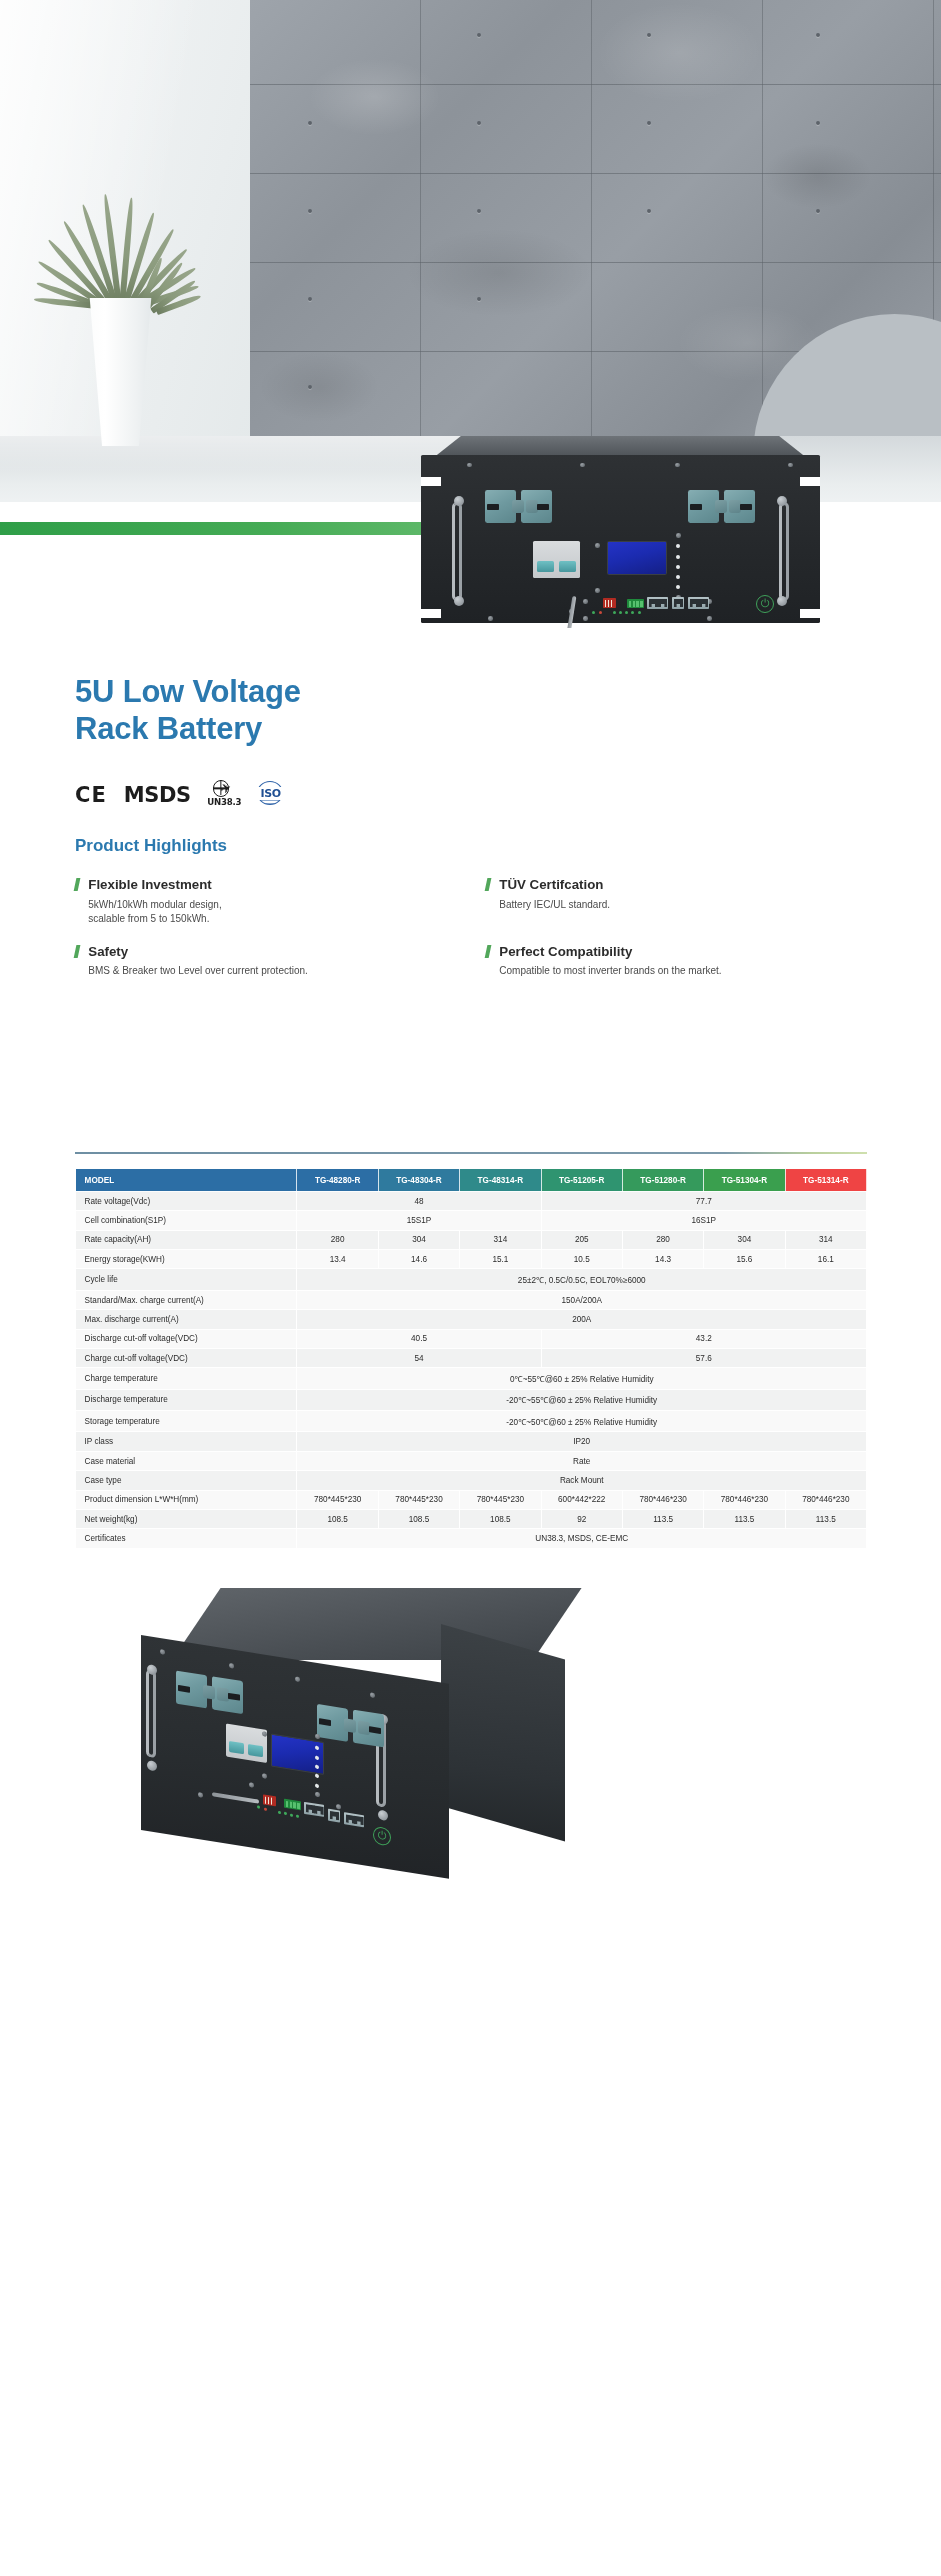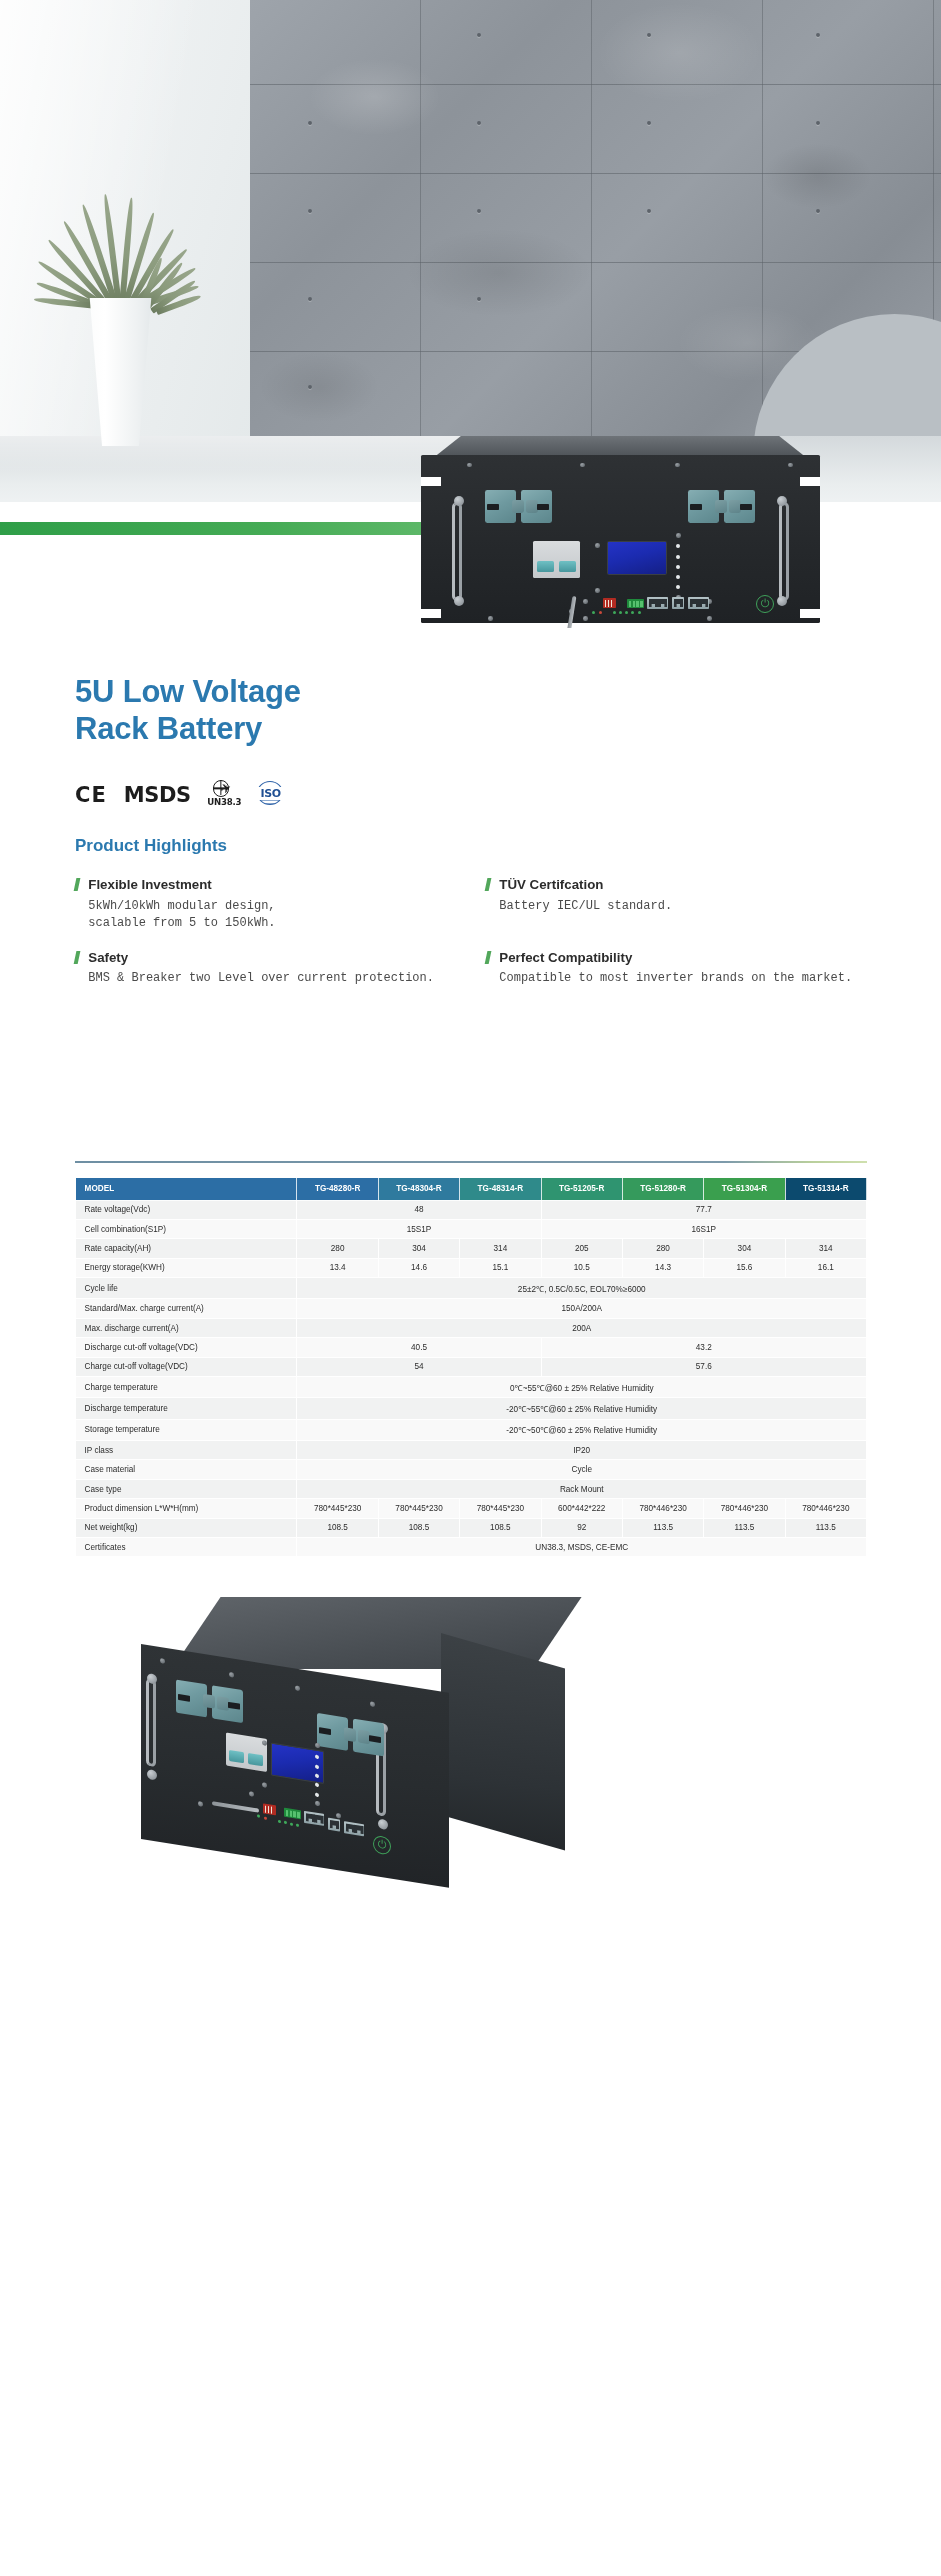--- a/index.html
+++ b/index.html
@@ -371,25 +371,24 @@
     flex: none;
   }
   .hl-title {
     font-size: 13.3px;
     font-weight: bold;
     color: #2c2c2c;
   }
   .hl-desc {
     margin-top: 5.5px;
     margin-left: 13.3px;
-    font-size: 12px;
+    font-size: 10px;
     line-height: 1.45;
     color: #4a4a4a;
     white-space: pre-line;
-    font-family: Liberation Mono, monospace;
   }
 
   
   .table-wrap { margin-top: 173px; }
   .table-rule {
     height: 2.4px;
     background: linear-gradient(90deg, #6e8fa3 0%, #7d9aab 82%, #b9cf9c 93%, #cfe0ae 100%);
   }
   table.spec {
     width: 100%;
@@ -667,21 +666,21 @@
     <table class="spec">
       <thead>
         <tr id="spec-head-row">
             <th class="model-label" style="background: rgb(44, 110, 165);">MODEL</th>
             <th style="background: rgb(44, 110, 165);">TG-48280-R</th>
             <th style="background: rgb(47, 122, 158);">TG-48304-R</th>
             <th style="background: rgb(47, 138, 138);">TG-48314-R</th>
             <th style="background: rgb(47, 148, 112);">TG-51205-R</th>
             <th style="background: rgb(53, 154, 92);">TG-51280-R</th>
             <th style="background: rgb(58, 159, 78);">TG-51304-R</th>
-            <th style="background: #0c4a6e;">TG-51314-R</th>
+            <th style="background: #ef4444;">TG-51314-R</th>
           </tr>
       </thead>
       <tbody id="spec-body">
           <tr>
             <td class="rowlabel">Rate voltage(Vdc)</td>
             <td colspan="3">48</td>
             <td colspan="4">77.7</td>
           </tr>
           <tr>
             <td class="rowlabel">Cell combination(S1P)</td>
@@ -741,21 +740,21 @@
           <tr>
             <td class="rowlabel">Storage temperature</td>
             <td colspan="7">-20℃~50℃@60 ± 25% Relative Humidity</td>
           </tr>
           <tr>
             <td class="rowlabel">IP class</td>
             <td colspan="7">IP20</td>
           </tr>
           <tr>
             <td class="rowlabel">Case material</td>
-            <td colspan="7">Cycle</td>
+            <td colspan="7">Rate</td>
           </tr>
           <tr>
             <td class="rowlabel">Case type</td>
             <td colspan="7">Rack Mount</td>
           </tr>
           <tr>
             <td class="rowlabel">Product dimension L*W*H(mm)</td>
             <td>780*445*230</td>
             <td>780*445*230</td>
             <td>780*445*230</td>

